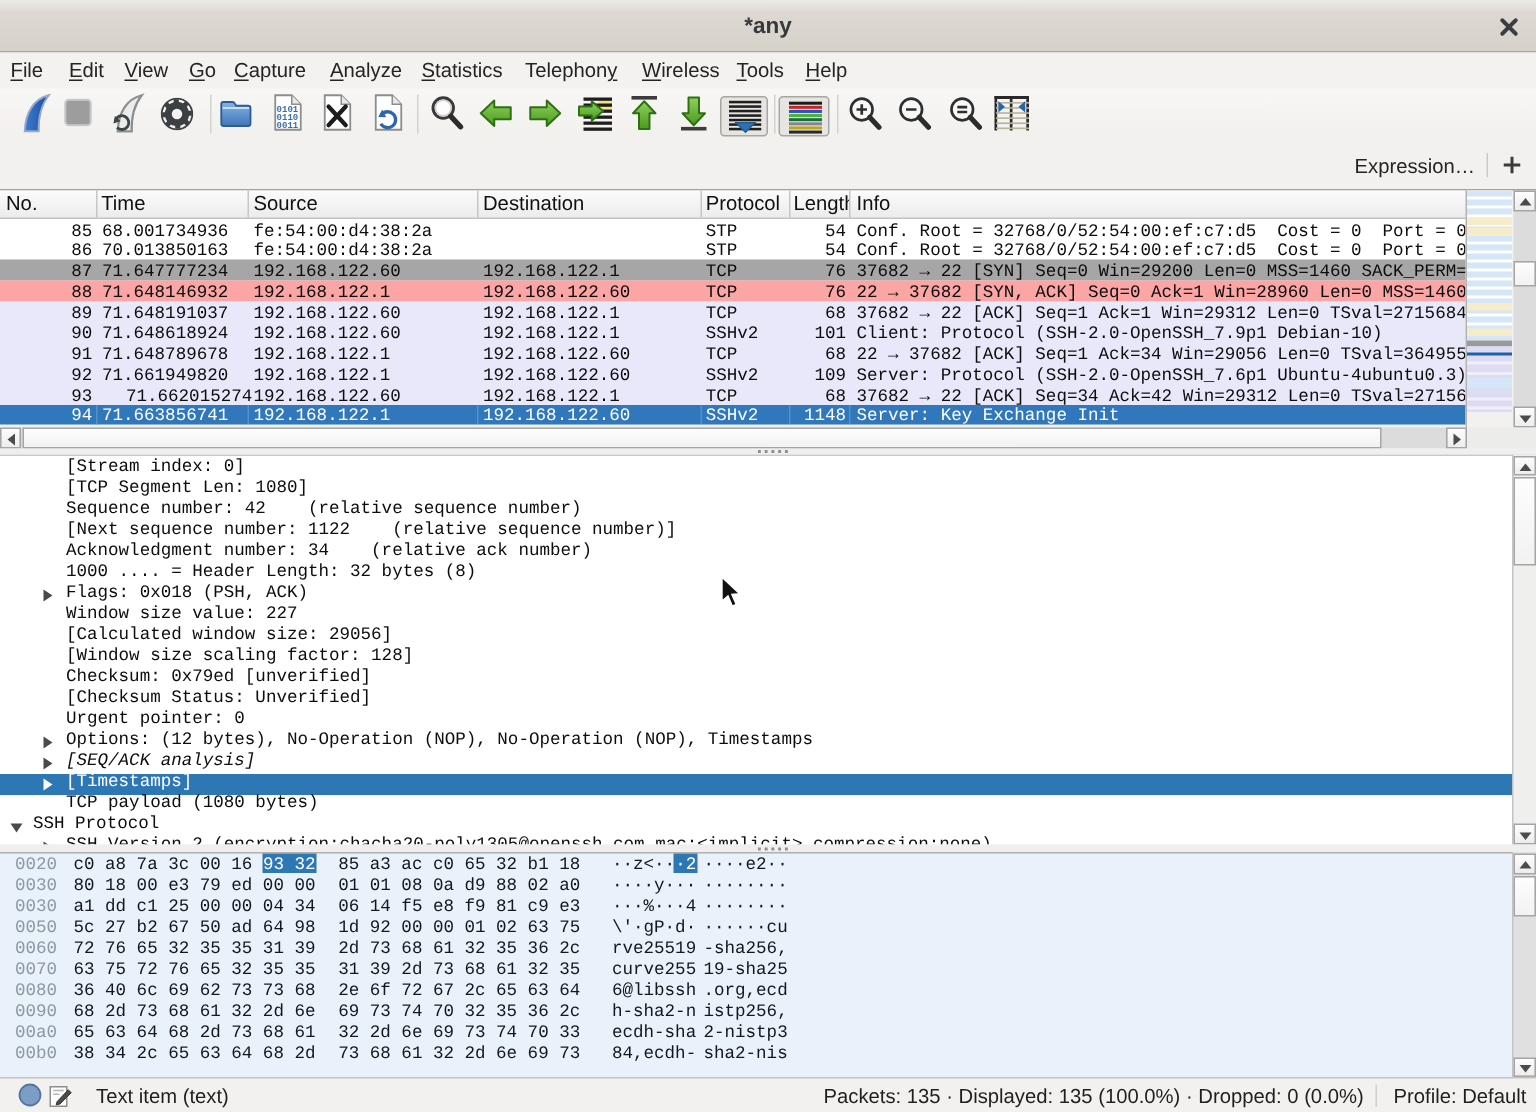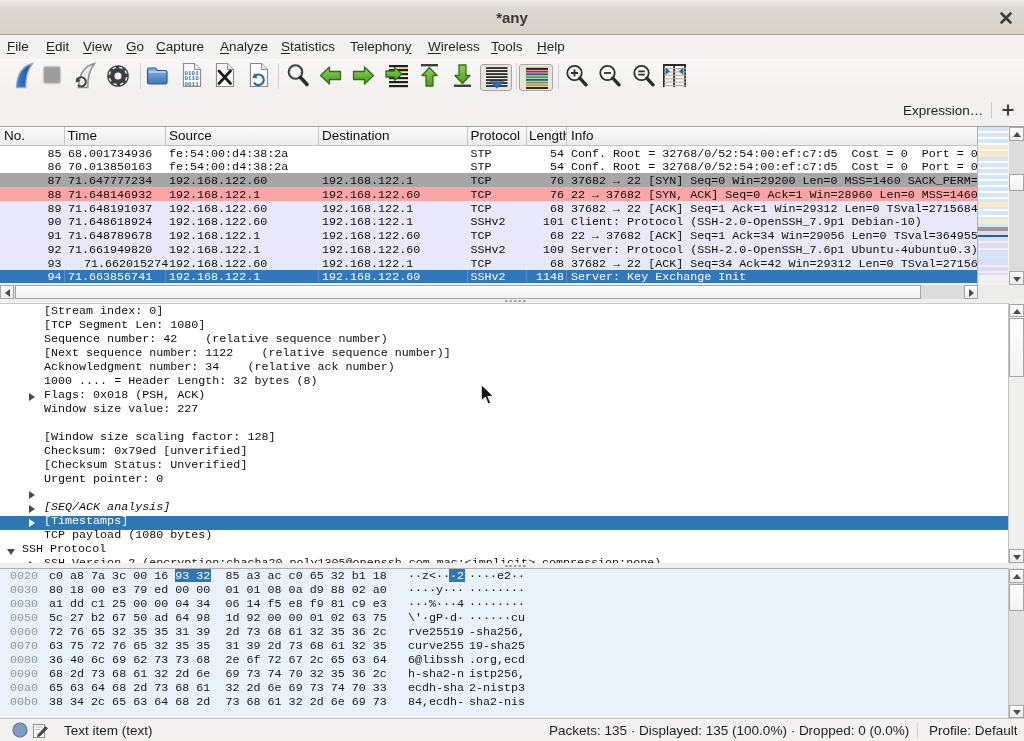--- a/index.html
+++ b/index.html
@@ -431,34 +431,38 @@
 <div class="dline" style="top:71.5px;">
       <div class="mono" style="left:44px;">1000 .... = Header Length: 32 bytes (8)</div>
     </div>
 <div class="dline" style="top:85.5px;">
       <div class="dtri" style="left:29px; border-left-color:#4a4a4a;"></div>
       <div class="mono" style="left:44px;">Flags: 0x018 (PSH, ACK)</div>
     </div>
 <div class="dline" style="top:99.5px;">
       <div class="mono" style="left:44px;">Window size value: 227</div>
     </div>
+<div class="dline" style="top:113.5px;">
+      <div class="mono" style="left:44px;">[Calculated window size: 29056]</div>
+    </div>
 <div class="dline" style="top:127.5px;">
       <div class="mono" style="left:44px;">[Window size scaling factor: 128]</div>
     </div>
 <div class="dline" style="top:141.5px;">
       <div class="mono" style="left:44px;">Checksum: 0x79ed [unverified]</div>
     </div>
 <div class="dline" style="top:155.5px;">
       <div class="mono" style="left:44px;">[Checksum Status: Unverified]</div>
     </div>
 <div class="dline" style="top:169.5px;">
       <div class="mono" style="left:44px;">Urgent pointer: 0</div>
     </div>
 <div class="dline" style="top:183.5px;">
       <div class="dtri" style="left:29px; border-left-color:#4a4a4a;"></div>
+      <div class="mono" style="left:44px;">Options: (12 bytes), No-Operation (NOP), No-Operation (NOP), Timestamps</div>
     </div>
 <div class="dline" style="top:197.5px;">
       <div class="dtri" style="left:29px; border-left-color:#4a4a4a;"></div>
       <div class="mono" style="left:44px;font-style:italic;">[SEQ/ACK analysis]</div>
     </div>
 <div class="dline dsel" style="top:211.5px;">
       <div class="dtri" style="left:29px; border-left-color:#ffffff;"></div>
       <div class="mono" style="left:44px;">[Timestamps]</div>
     </div>
 <div class="dline" style="top:225.5px;text-align:right;">

